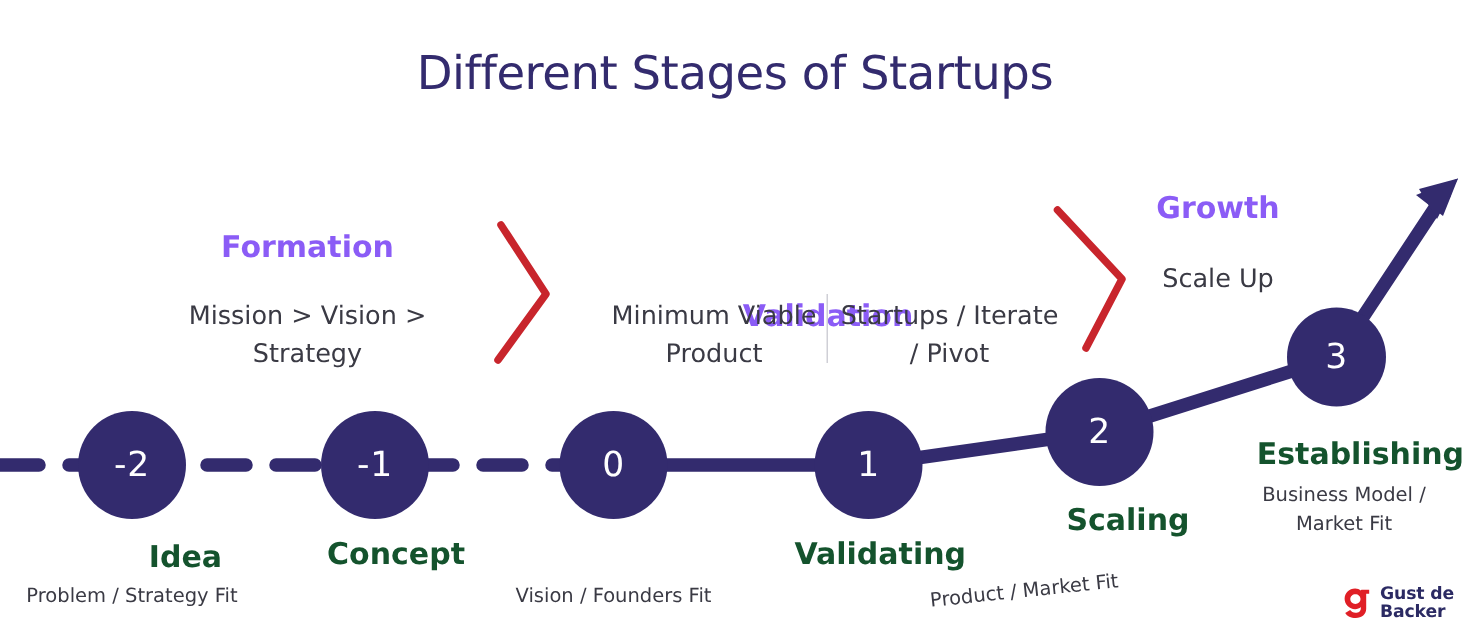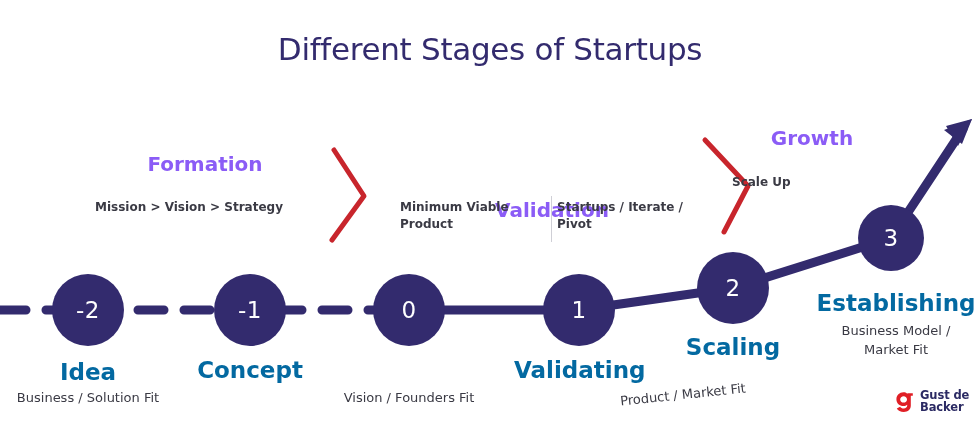--- a/index.html
+++ b/index.html
@@ -49,23 +49,24 @@
   .phase-title {
     position: absolute;
     font-size: 20px;
     font-weight: bold;
     color: #8b5cf6;
     text-align: center;
     white-space: nowrap;
   }
   .phase-sub {
     position: absolute;
-    font-size: 12px;
-    font-weight: bold;
+    font-size: 17px;
+    font-weight: normal;
     color: #3a3a44;
+    text-align: center;
     line-height: 1.45;
   }
 
   #phase-formation-title { left: 105px; top: 152px; width: 200px; }
   #phase-formation-sub   { left: 95px;  top: 199px; width: 220px; }
 
   #phase-validation-title { left: 452px; top: 152px; width: 200px; margin-top: 46px; }
   #phase-validation-sub-a { left: 400px; top: 199px; width: 152px; }
   #phase-validation-sub-b { left: 557px; top: 199px; width: 152px; }
 
@@ -92,24 +93,24 @@
     justify-content: center;
     font-size: 23px;
     font-weight: normal;
     letter-spacing: 0.5px;
     z-index: 3;
   }
 
   
   .stage-label {
     position: absolute;
-    font-size: 23px;
+    font-size: 20px;
     font-weight: bold;
-    color: #0369a1;
-    text-align: center;
+    color: #14532d;
+    text-align: right;
     white-space: nowrap;
     z-index: 4;
   }
   .stage-sub {
     position: absolute;
     font-size: 13px;
     font-weight: normal;
     color: #3a3a44;
     text-align: center;
     line-height: 1.45;
@@ -168,21 +169,21 @@
   <div class="phase-title" id="phase-validation-title">Validation</div>
   <div class="phase-sub" id="phase-validation-sub-a">Minimum Viable Product</div>
   <div class="vdivider"></div>
   <div class="phase-sub" id="phase-validation-sub-b">Startups / Iterate / Pivot</div>
 
   <div class="phase-title" id="phase-growth-title">Growth</div>
   <div class="phase-sub" id="phase-growth-sub">Scale Up</div>
 
   <div class="node" style="left:52px; top:274px; width:72px; height:72px;">-2</div>
   <div class="stage-label" style="left:28px; top:359px; width:120px;">Idea</div>
-  <div class="stage-sub" style="left:8px; top:389px; width:160px;">Business / Solution Fit</div>
+  <div class="stage-sub" style="left:8px; top:389px; width:160px;">Problem / Strategy Fit</div>
 
   <div class="node" style="left:214px; top:274px; width:72px; height:72px;">-1</div>
   <div class="stage-label" style="left:190px; top:357px; width:120px;">Concept</div>
 
   <div class="node" style="left:373px; top:274px; width:72px; height:72px;">0</div>
   <div class="stage-sub" style="left:329px; top:389px; width:160px;">Vision / Founders Fit</div>
 
   <div class="node" style="left:543px; top:274px; width:72px; height:72px;">1</div>
   <div class="stage-label" style="left:514px; top:357px; width:130px;">Validating</div>
 

